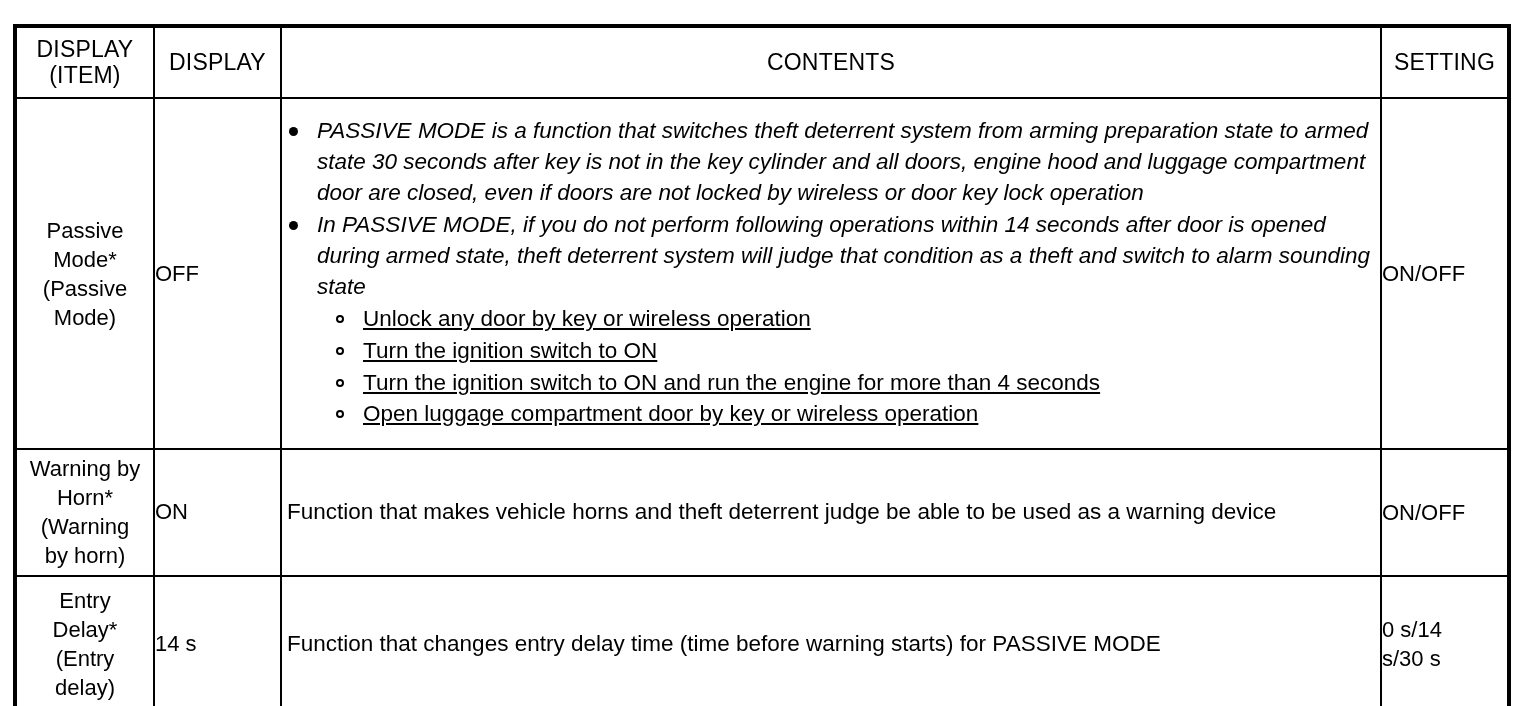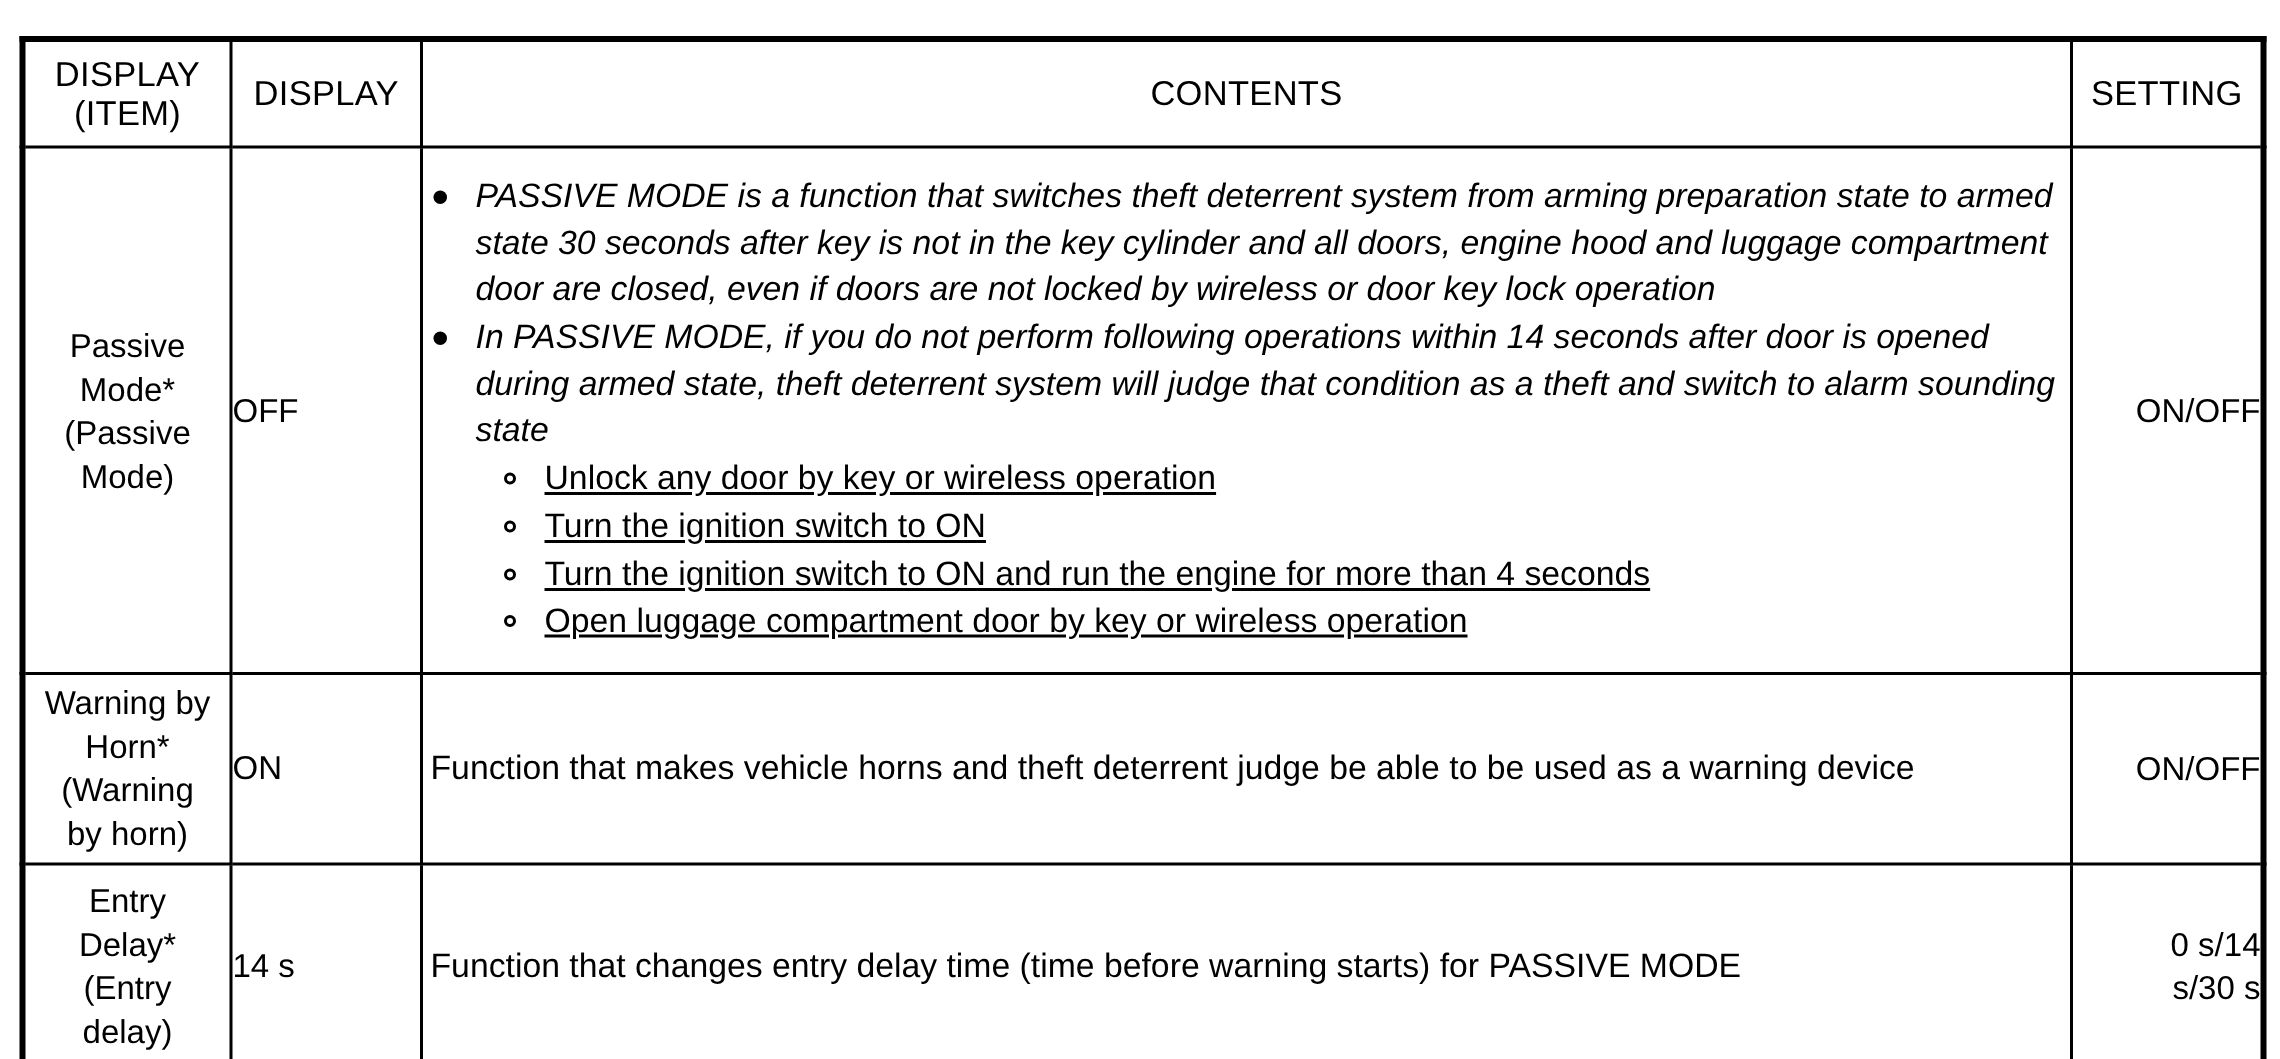--- a/index.html
+++ b/index.html
@@ -68,21 +68,21 @@
     padding: 4px 4px;
   }
   .cell-display .dl { display: block; white-space: nowrap; }
 
   .cell-default {
     text-align: left;
     font-size: 22px;
   }
 
   .cell-setting {
-    text-align: right;
+    text-align: left;
     font-size: 22px;
     line-height: 1.33;
     padding: 2px 10px;
   }
   .cell-setting .sl { display: block; }
 
   .cell-contents {
     text-align: left;
     font-size: 22.5px;
     line-height: 1.365;

